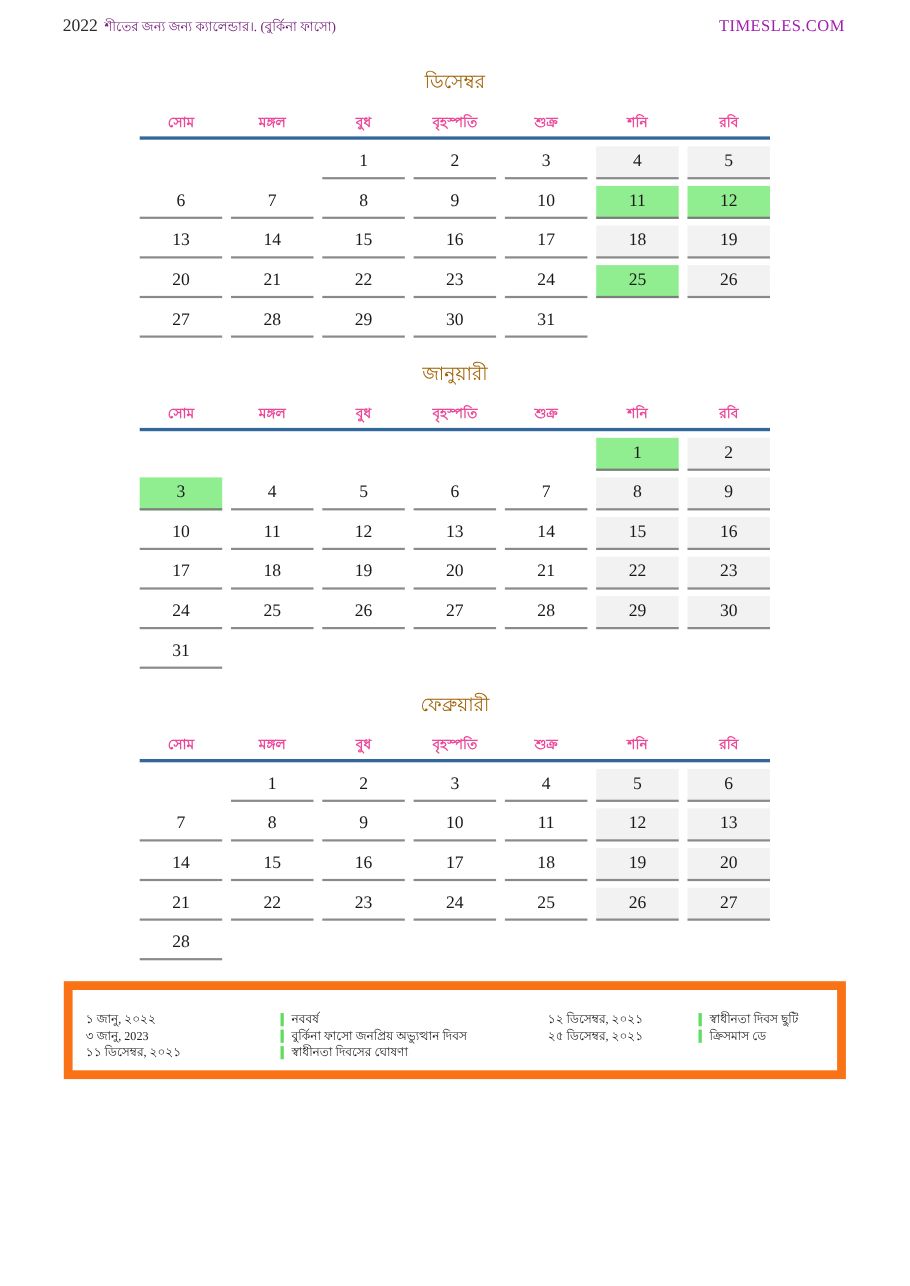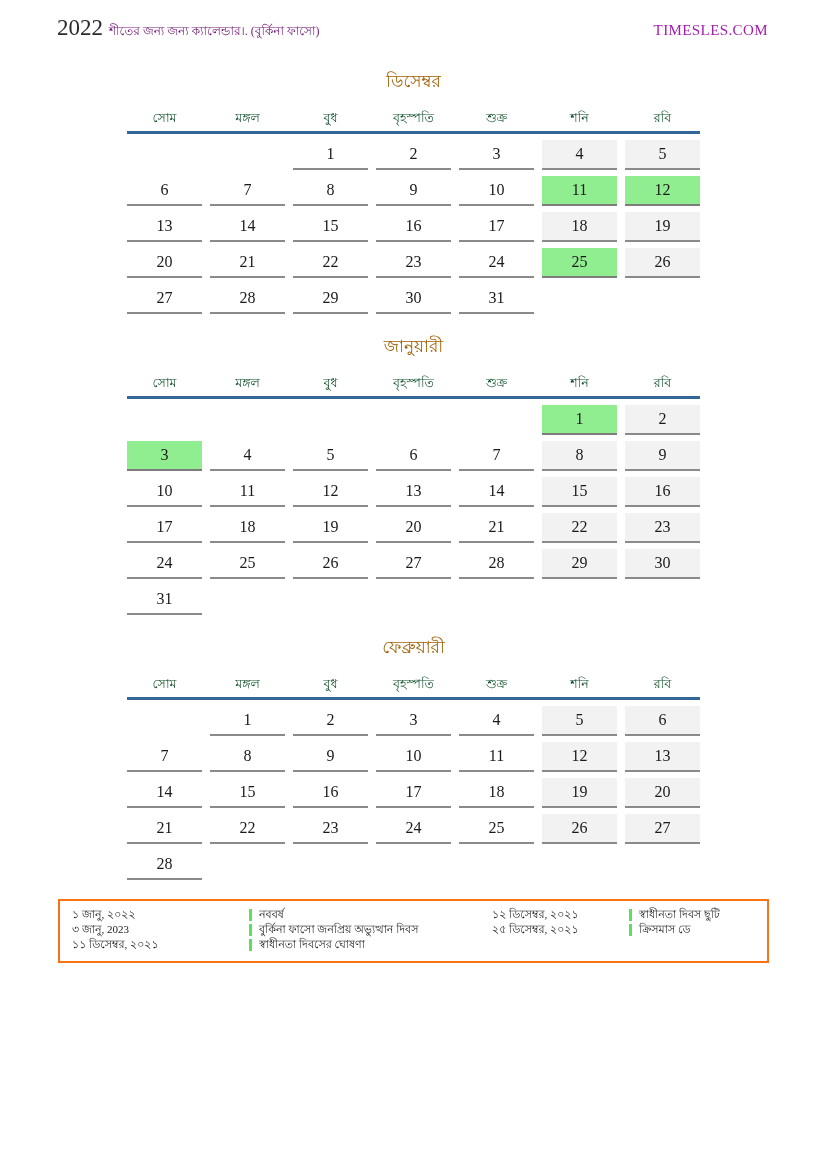--- a/index.html
+++ b/index.html
@@ -12,21 +12,21 @@
     color: #222222;
     overflow: hidden;
   }
   
   .header {
     display: flex;
     justify-content: space-between;
     align-items: baseline;
     padding: 15px 59px 0 57px;
   }
-  .title-year { font-size: 23px; color: #2b2b2b; }
+  .title-year { font-size: 16px; color: #2b2b2b; }
   .title-rest { font-size: 12px; color: #701a75; margin-left: 6px; }
   .site {
     font-size: 15px;
     color: #a21caf;
     letter-spacing: 0.4px;
     text-decoration: none;
     cursor: pointer;
   }
   
   .months { width: 573px; margin: 0 auto; }
@@ -41,22 +41,22 @@
   .grid {
     display: grid;
     grid-template-columns: repeat(7, 1fr);
     column-gap: 8px;
   }
   .weekdays { margin-top: 18px; }
   .wday {
     text-align: center;
     font-size: 12.5px;
     line-height: 16px;
-    color: #14532d;
-    font-weight: normal;
+    color: #ec4899;
+    font-weight: bold;
   }
   .rule {
     margin-top: 5px;
     border-top: 3px solid #336699;
   }
   .week { margin-top: 6px; }
   .week:first-of-type { margin-top: 9px; }
   .cell {
     height: 28px;
     line-height: 28px;
@@ -67,22 +67,22 @@
     background: #ffffff;
   }
   .cell.we  { background: #f2f2f2; }
   .cell.hol { background: #90ee90; border-bottom-color: #7d7d7d; }
   .cell.empty { background: transparent; border-bottom-color: transparent; }
   
   .legend {
     width: 711px;
     box-sizing: border-box;
     margin: 19px auto 0;
-    border: 2px solid #f97316;
-    padding: 6px 12px 9px 12px;
+    border: 8px solid #f97316;
+    padding: 19px 12px 9px 12px;
     display: flex;
     background: #ffffff;
   }
   .legend-col { display: block; }
   .legend-col.left  { width: 420px; }
   .legend-col.right { flex: 1; }
   .legend-row {
     display: flex;
     align-items: center;
     height: 14px;

